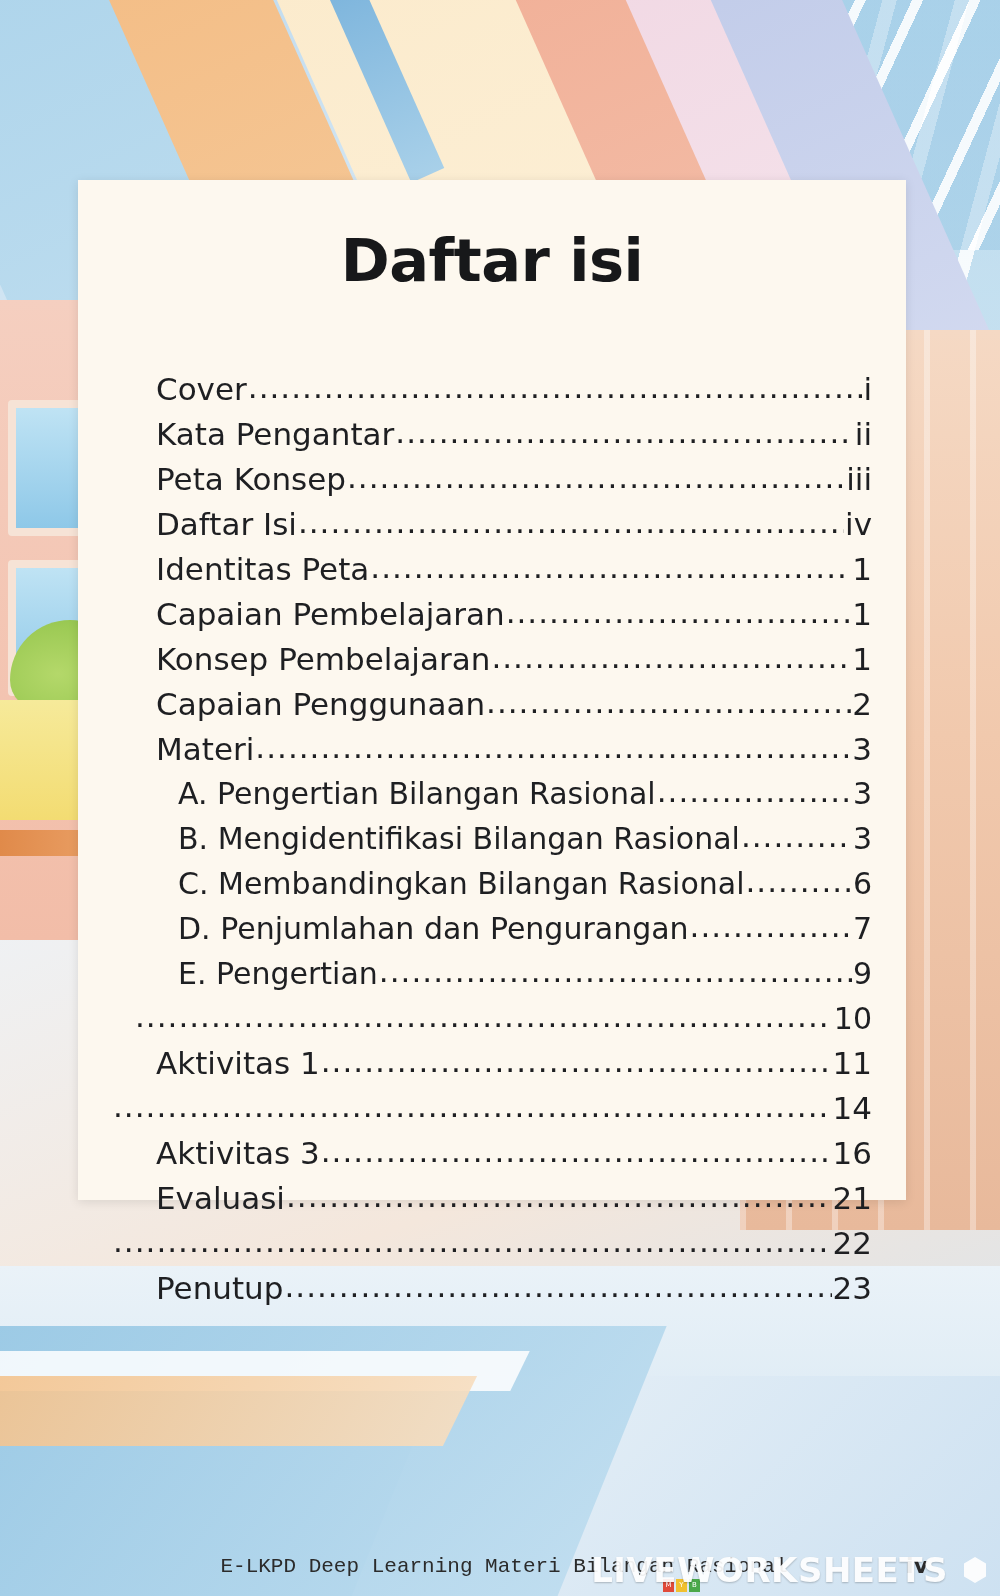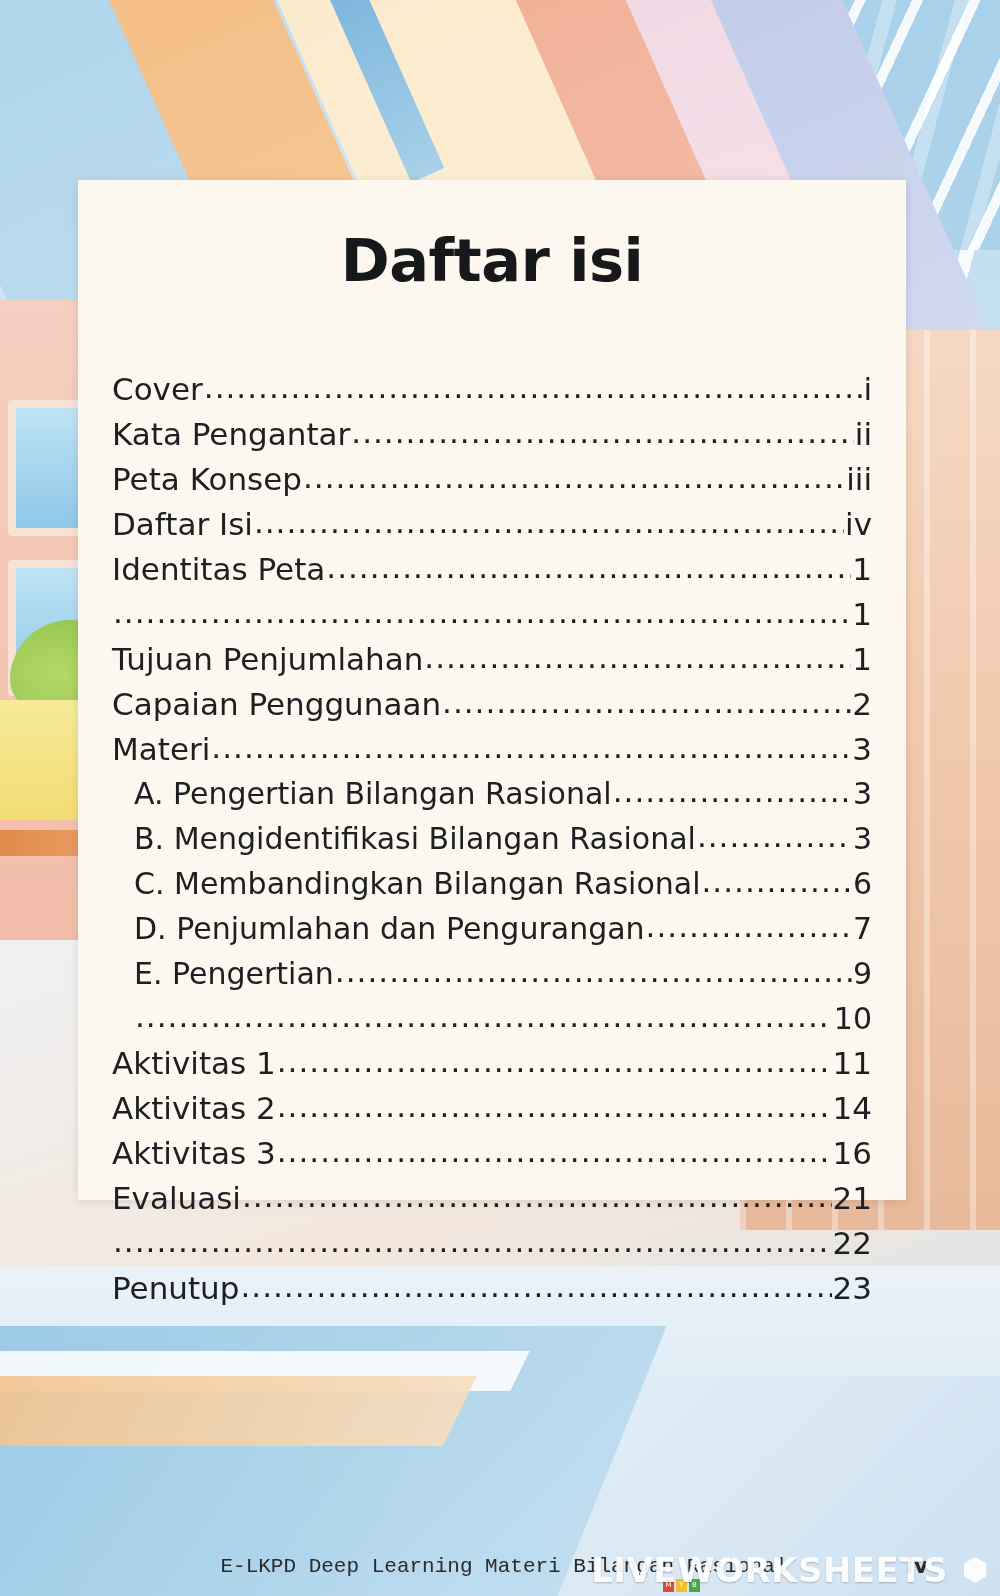--- a/index.html
+++ b/index.html
@@ -181,21 +181,21 @@
   .toc-row {
     display: flex;
     align-items: baseline;
     font-size: 31px;
     color: #1e1f22;
     line-height: 1.45;
     white-space: nowrap;
     font-family: "DejaVu Sans", sans-serif;
   }
   .toc-row.indent { padding-left: 22px; font-size: 30px; }
-  .toc-label { flex: 0 0 auto; }
+  .toc-label { flex: 0 0 auto; margin-left: 44px; }
   .toc-dots {
     flex: 1 1 auto;
     overflow: hidden;
     margin: 0 1px;
     letter-spacing: 1px;
     color: #1e1f22;
     font-size: 31px;
     position: relative;
     top: -2px;
   }
@@ -316,26 +316,27 @@
       <span class="toc-page">iv</span>
     </div>
 
     <div class="toc-row">
       <span class="toc-label">Identitas Peta</span>
       <span class="toc-dots">................................................................................................................</span>
       <span class="toc-page">1</span>
     </div>
 
     <div class="toc-row">
+      <span class="toc-label">Capaian Pembelajaran</span>
       <span class="toc-dots">................................................................................................................</span>
       <span class="toc-page">1</span>
     </div>
 
     <div class="toc-row">
-      <span class="toc-label">Tujuan Penjumlahan</span>
+      <span class="toc-label">Konsep Pembelajaran</span>
       <span class="toc-dots">................................................................................................................</span>
       <span class="toc-page">1</span>
     </div>
 
     <div class="toc-row">
       <span class="toc-label">Capaian Penggunaan</span>
       <span class="toc-dots">................................................................................................................</span>
       <span class="toc-page">2</span>
     </div>
 
@@ -380,21 +381,20 @@
       <span class="toc-page">10</span>
     </div>
 
     <div class="toc-row">
       <span class="toc-label">Aktivitas 1</span>
       <span class="toc-dots">................................................................................................................</span>
       <span class="toc-page">11</span>
     </div>
 
     <div class="toc-row">
-      <span class="toc-label">Aktivitas 2</span>
       <span class="toc-dots">................................................................................................................</span>
       <span class="toc-page">14</span>
     </div>
 
     <div class="toc-row">
       <span class="toc-label">Aktivitas 3</span>
       <span class="toc-dots">................................................................................................................</span>
       <span class="toc-page">16</span>
     </div>
 

